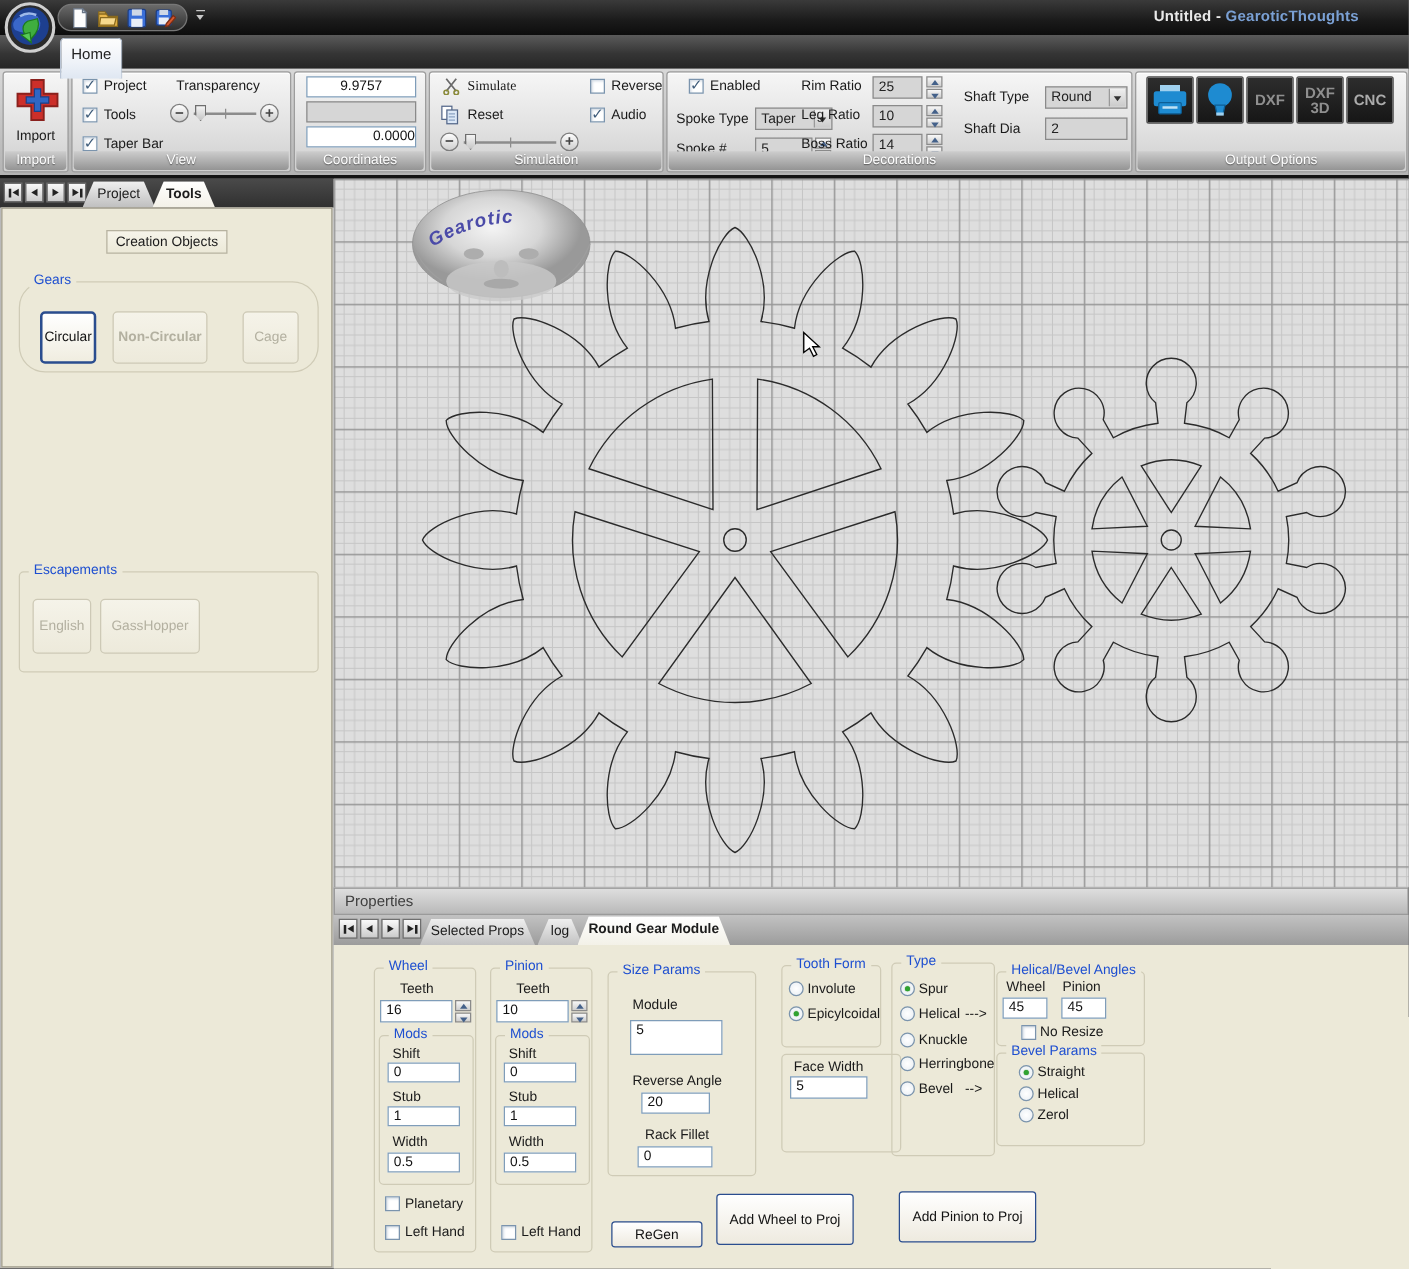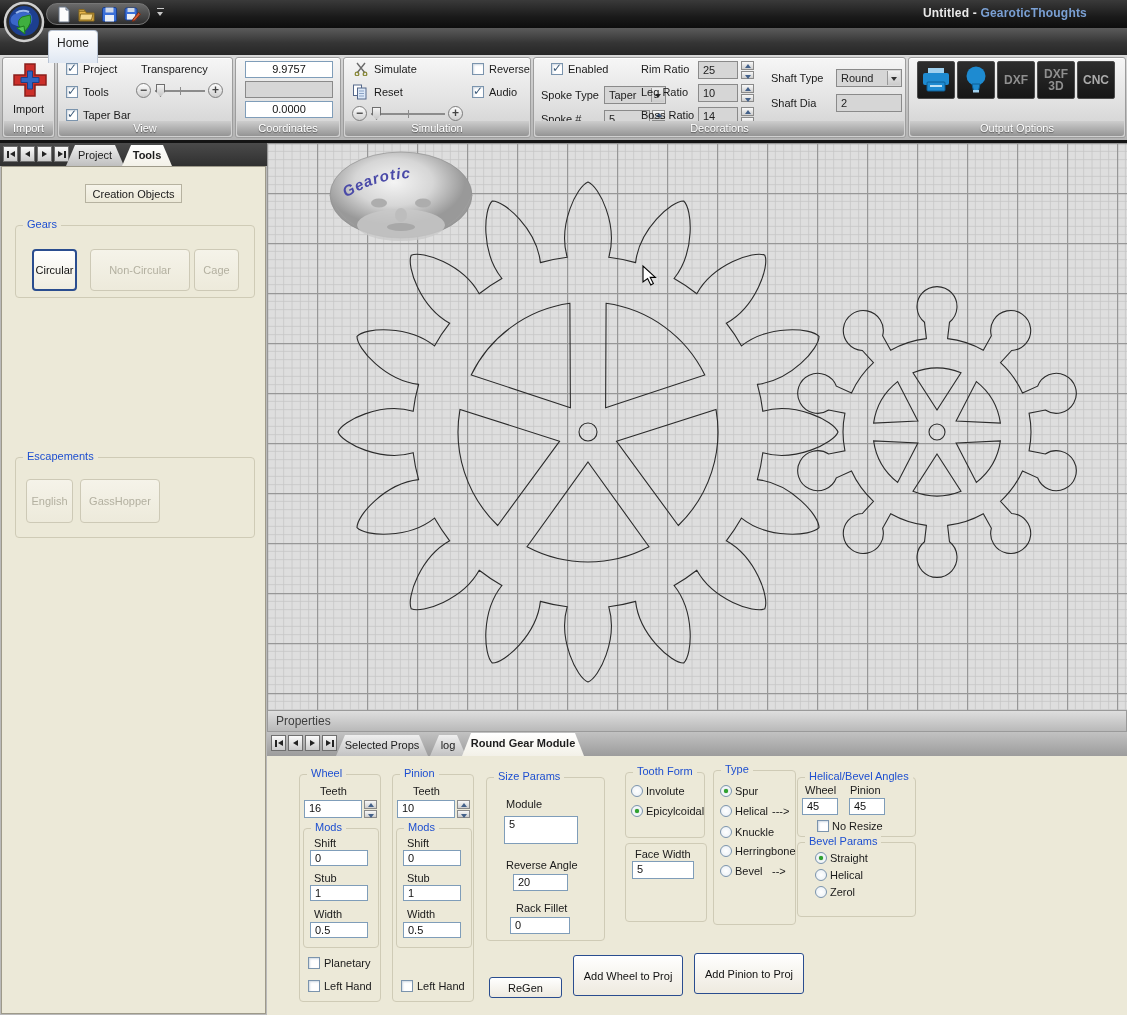--- a/index.html
+++ b/index.html
@@ -198,33 +198,33 @@
         <span class="stick" style="left:44px;"></span>
         <span class="sthumb" style="left:20px;"></span>
         <span class="scirc" style="left:72px;">+</span>
       </div>
       <div class="glabel">View</div>
     </div>
 
     <div class="rgroup" style="left:235px; width:106px;">
       <div class="fieldw centered" style="left:9px; top:3px; width:88px; height:17px;">9.9757</div>
       <div class="fieldg" style="left:9px; top:23px; width:88px; height:17px;"></div>
-      <div class="fieldw centered" style="left:9px; top:43px; width:88px; height:17px;">0.0000</div>
+      <div class="fieldw centered" style="left:9px; top:43px; width:88px; height:17px;text-align:right;">0.0000</div>
       <div class="glabel">Coordinates</div>
     </div>
 
     <div class="rgroup" style="left:343px; width:188px;">
       <span style="position:absolute; left:10px; top:4px;">
         <svg width="14" height="14" viewBox="0 0 14 14">
             <path d="M3 1 L11 11 M11 1 L3 11" stroke="#6a6a6a" stroke-width="1.4"></path>
             <circle cx="3" cy="12" r="1.8" fill="none" stroke="#8a8a3a" stroke-width="1.3"></circle>
             <circle cx="11" cy="12" r="1.8" fill="none" stroke="#8a8a3a" stroke-width="1.3"></circle>
           </svg>
       </span>
-      <span class="rlabel" style="left:30px; top:5px;">Simulate</span>
+      <span class="rlabel" style="left:30px; top:5px;font-family:Liberation Serif, serif;">Simulate</span>
       <span style="position:absolute; left:8px; top:26px;">
         <svg width="16" height="16" viewBox="0 0 16 16">
             <rect x="1.5" y="1" width="8" height="10.5" fill="#fff" stroke="#55688a"></rect>
             <rect x="5.5" y="4" width="8.5" height="11" fill="#dce8f7" stroke="#55688a"></rect>
             <path d="M7 7 h5 M7 9.5 h5 M7 12 h5" stroke="#8aa2c4" stroke-width="1"></path>
           </svg>
       </span>
       <span class="rlabel" style="left:30px; top:28px;">Reset</span>
       <div class="slider" style="left:8px; top:48px; width:110px;">
         <span class="scirc" style="left:0;">−</span>
@@ -333,24 +333,24 @@
         <span class="tri-r"></span>
         <span class="vbar"></span>
       </span>
     <span class="sidetab inactive" style="left:66px; width:58px;">Project</span>
     <span class="sidetab active" style="left:122px; width:50px;">Tools</span>
   </div>
 
   <div id="sidebar">
     <div class="creation" style="left:83px; top:17px; width:97px; height:19px; line-height:18px;">Creation Objects</div>
 
-    <div class="gbox" style="left:13px; top:58px; width:240px; height:73px;">
+    <div class="gbox" style="left:13px; top:58px; width:240px; height:73px;border-radius:21px;">
       <span class="gtitle">Gears</span>
       <div class="btn3d en" style="left:16px; top:23px; width:45px; height:42px;">Circular</div>
-      <div class="btn3d dis" style="left:74px; top:23px; width:100px; height:42px;">Non-Circular</div>
+      <div class="btn3d dis" style="left:74px; top:23px; width:76px; height:42px;font-weight:bold;">Non-Circular</div>
       <div class="btn3d dis" style="left:178px; top:23px; width:45px; height:42px;">Cage</div>
     </div>
 
 
     <div class="gbox" style="left:13px; top:290px; width:240px; height:81px;">
       <span class="gtitle">Escapements</span>
       <div class="btn3d dis" style="left:10px; top:21px; width:47px; height:44px;">English</div>
       <div class="btn3d dis" style="left:64px; top:21px; width:80px; height:44px;">GassHopper</div>
     </div>
   </div>
@@ -471,21 +471,21 @@
     </div>
 
     <div class="gbox" style="left:358px; top:16px; width:80px; height:66px;">
       <span class="gtitle">Tooth Form</span>
       <span class="radio" style="left:5px; top:12px;"></span>
       <span class="plabel" style="left:20px; top:12px;">Involute</span>
       <span class="radio on" style="left:5px; top:32px;"></span>
       <span class="plabel" style="left:20px; top:32px;">Epicylcoidal</span>
     </div>
 
-    <div class="gbox" style="left:358px; top:87px; width:82px; height:79px;">
+    <div class="gbox" style="left:358px; top:87px; width:96px; height:79px;">
       <span class="plabel" style="left:9px; top:4px;">Face Width</span>
       <div class="fieldw" style="left:6px; top:17px; width:62px; height:18px;">5</div>
     </div>
 
     <div class="gbox" style="left:446px; top:14px; width:83px; height:155px;">
       <span class="gtitle">Type</span>
       <span class="radio on" style="left:6px; top:14px;"></span>
       <span class="plabel" style="left:21px; top:14px;">Spur</span>
       <span class="radio" style="left:6px; top:34px;"></span>
       <span class="plabel" style="left:21px; top:34px;">Helical</span>
@@ -514,16 +514,16 @@
       <span class="radio on" style="left:17px; top:9px;"></span>
       <span class="plabel" style="left:32px; top:9px;">Straight</span>
       <span class="radio" style="left:17px; top:26px;"></span>
       <span class="plabel" style="left:32px; top:26px;">Helical</span>
       <span class="radio" style="left:17px; top:43px;"></span>
       <span class="plabel" style="left:32px; top:43px;">Zerol</span>
     </div>
 
     <div class="pbtn" style="left:222px; top:221px; width:73px; height:21px;">ReGen</div>
     <div class="pbtn" style="left:306px; top:199px; width:110px; height:41px;">Add Wheel to Proj</div>
-    <div class="pbtn" style="left:427px; top:197px; width:110px; height:41px;">Add Pinion to Proj</div>
+    <div class="pbtn" style="left:452px; top:197px; width:110px; height:41px;">Add Pinion to Proj</div>
   </div>
 
 </div>
 
 </body></html>

